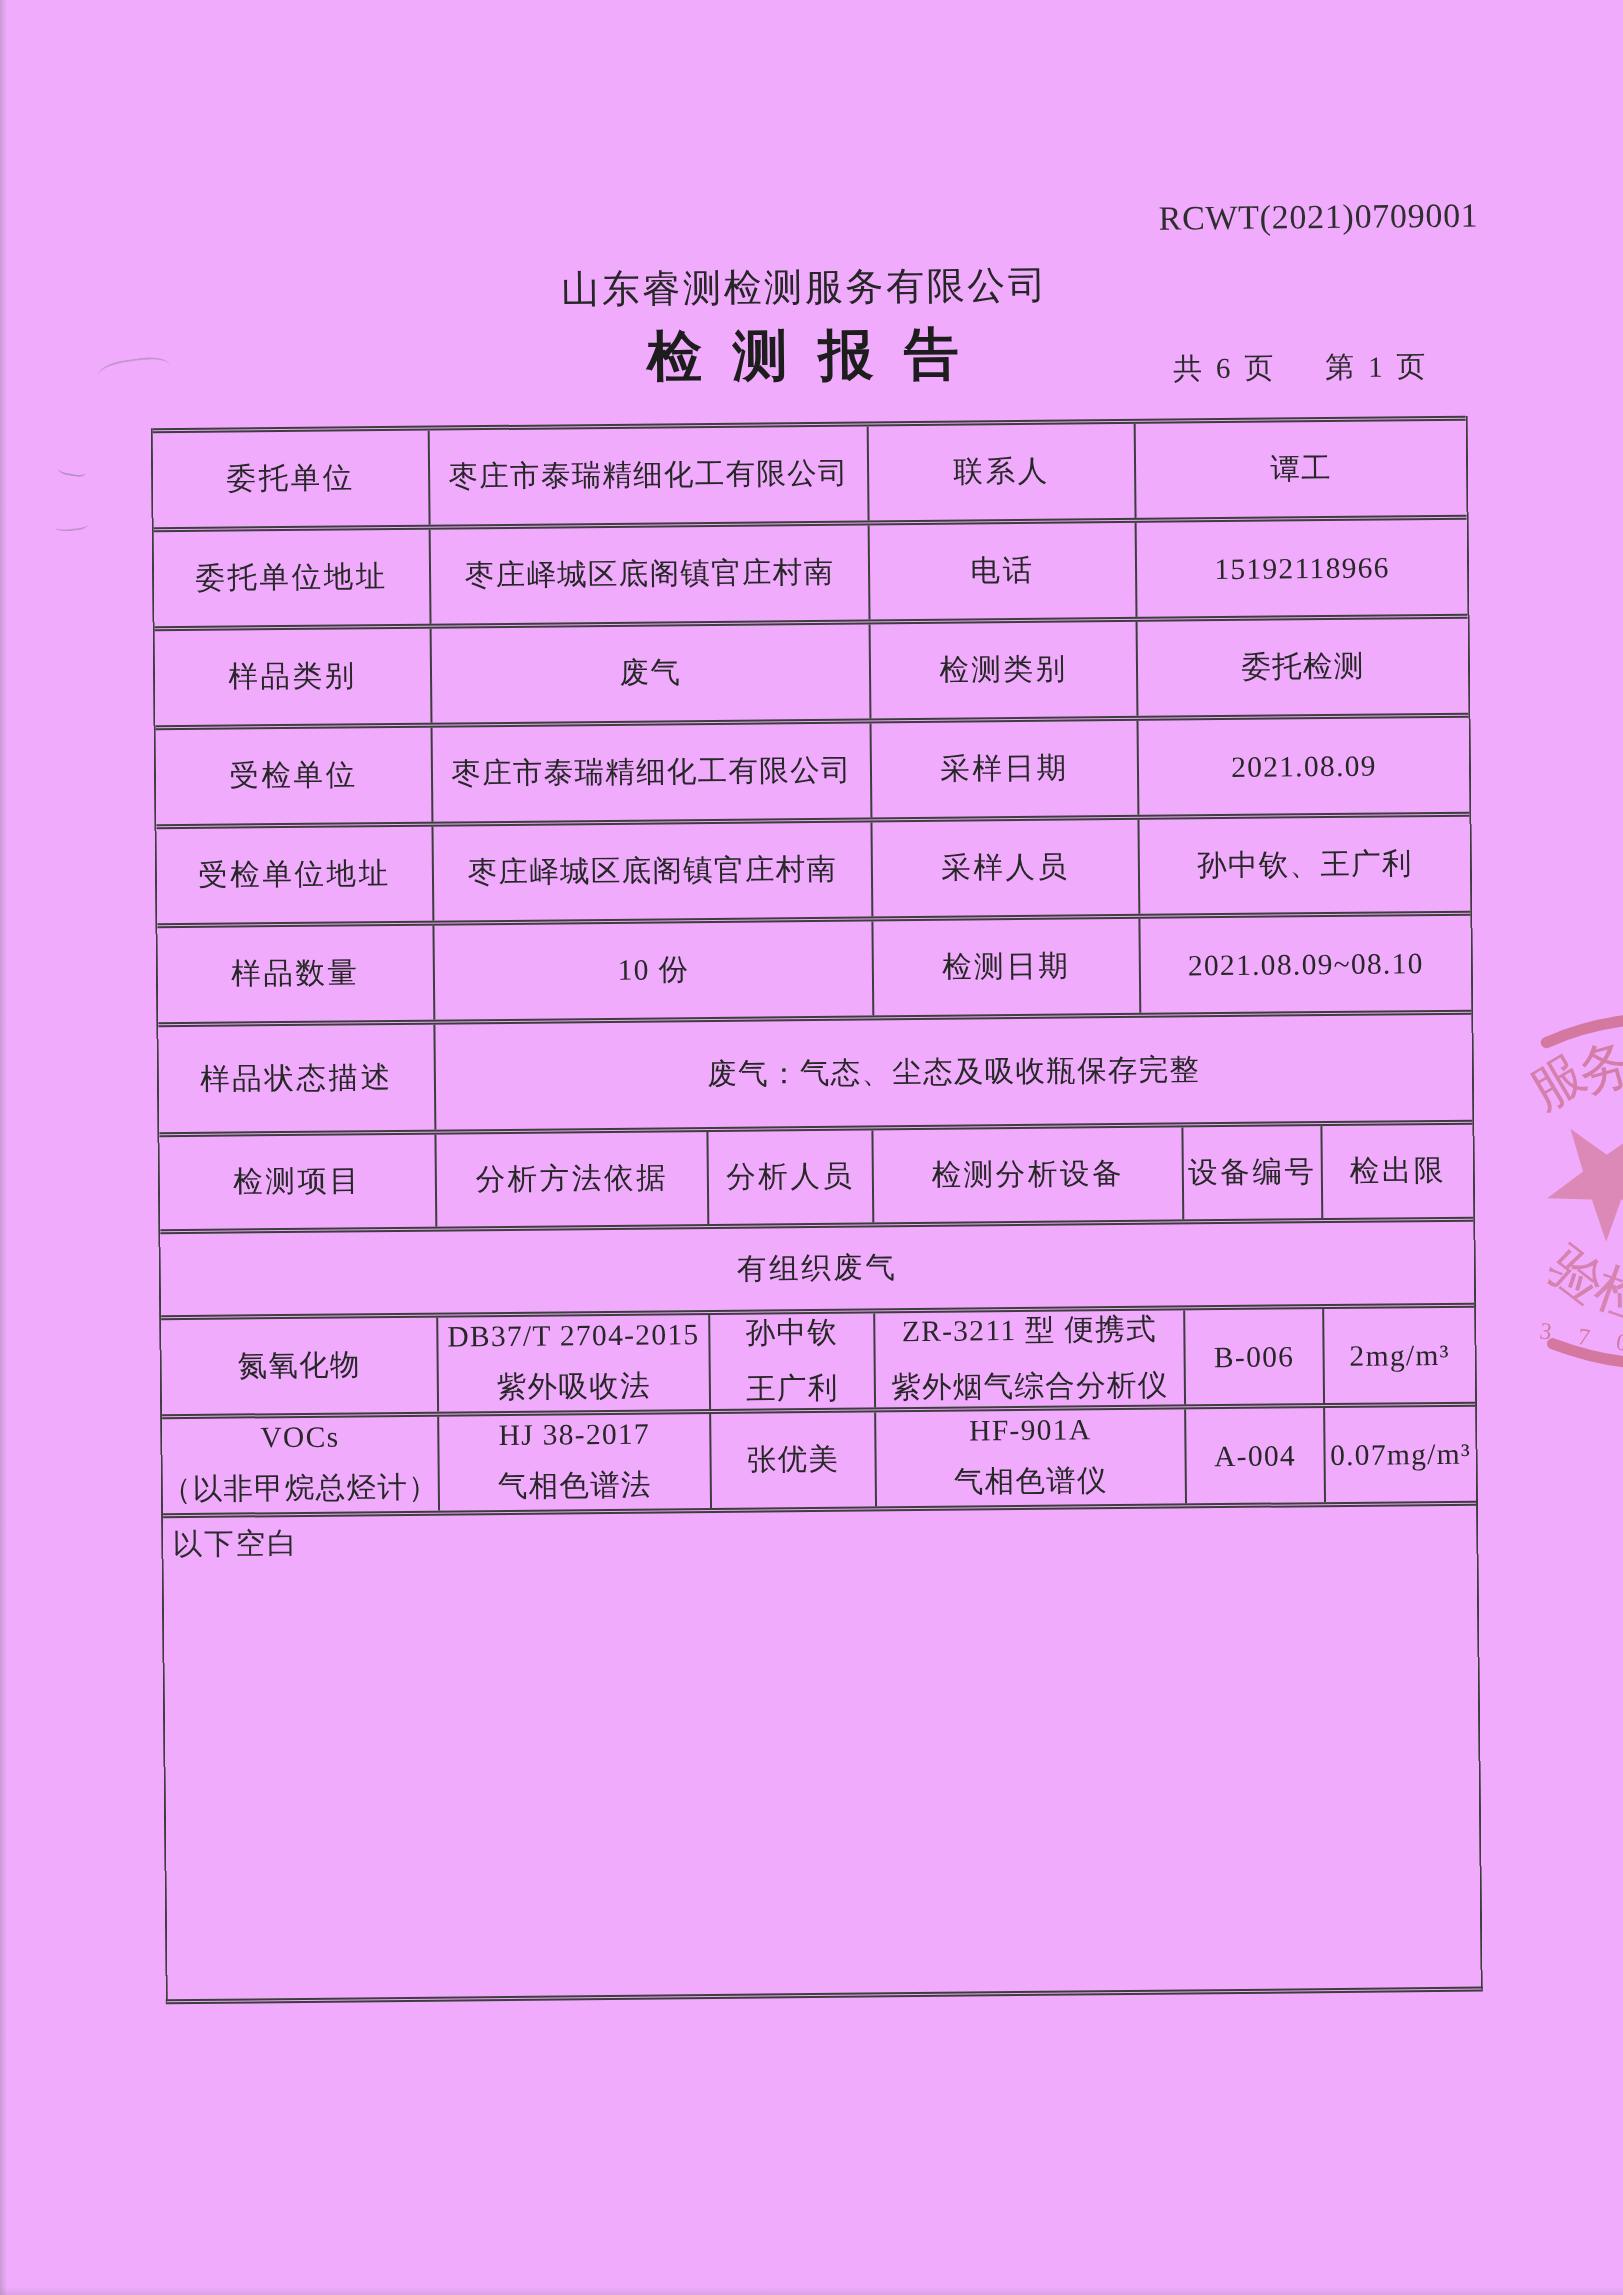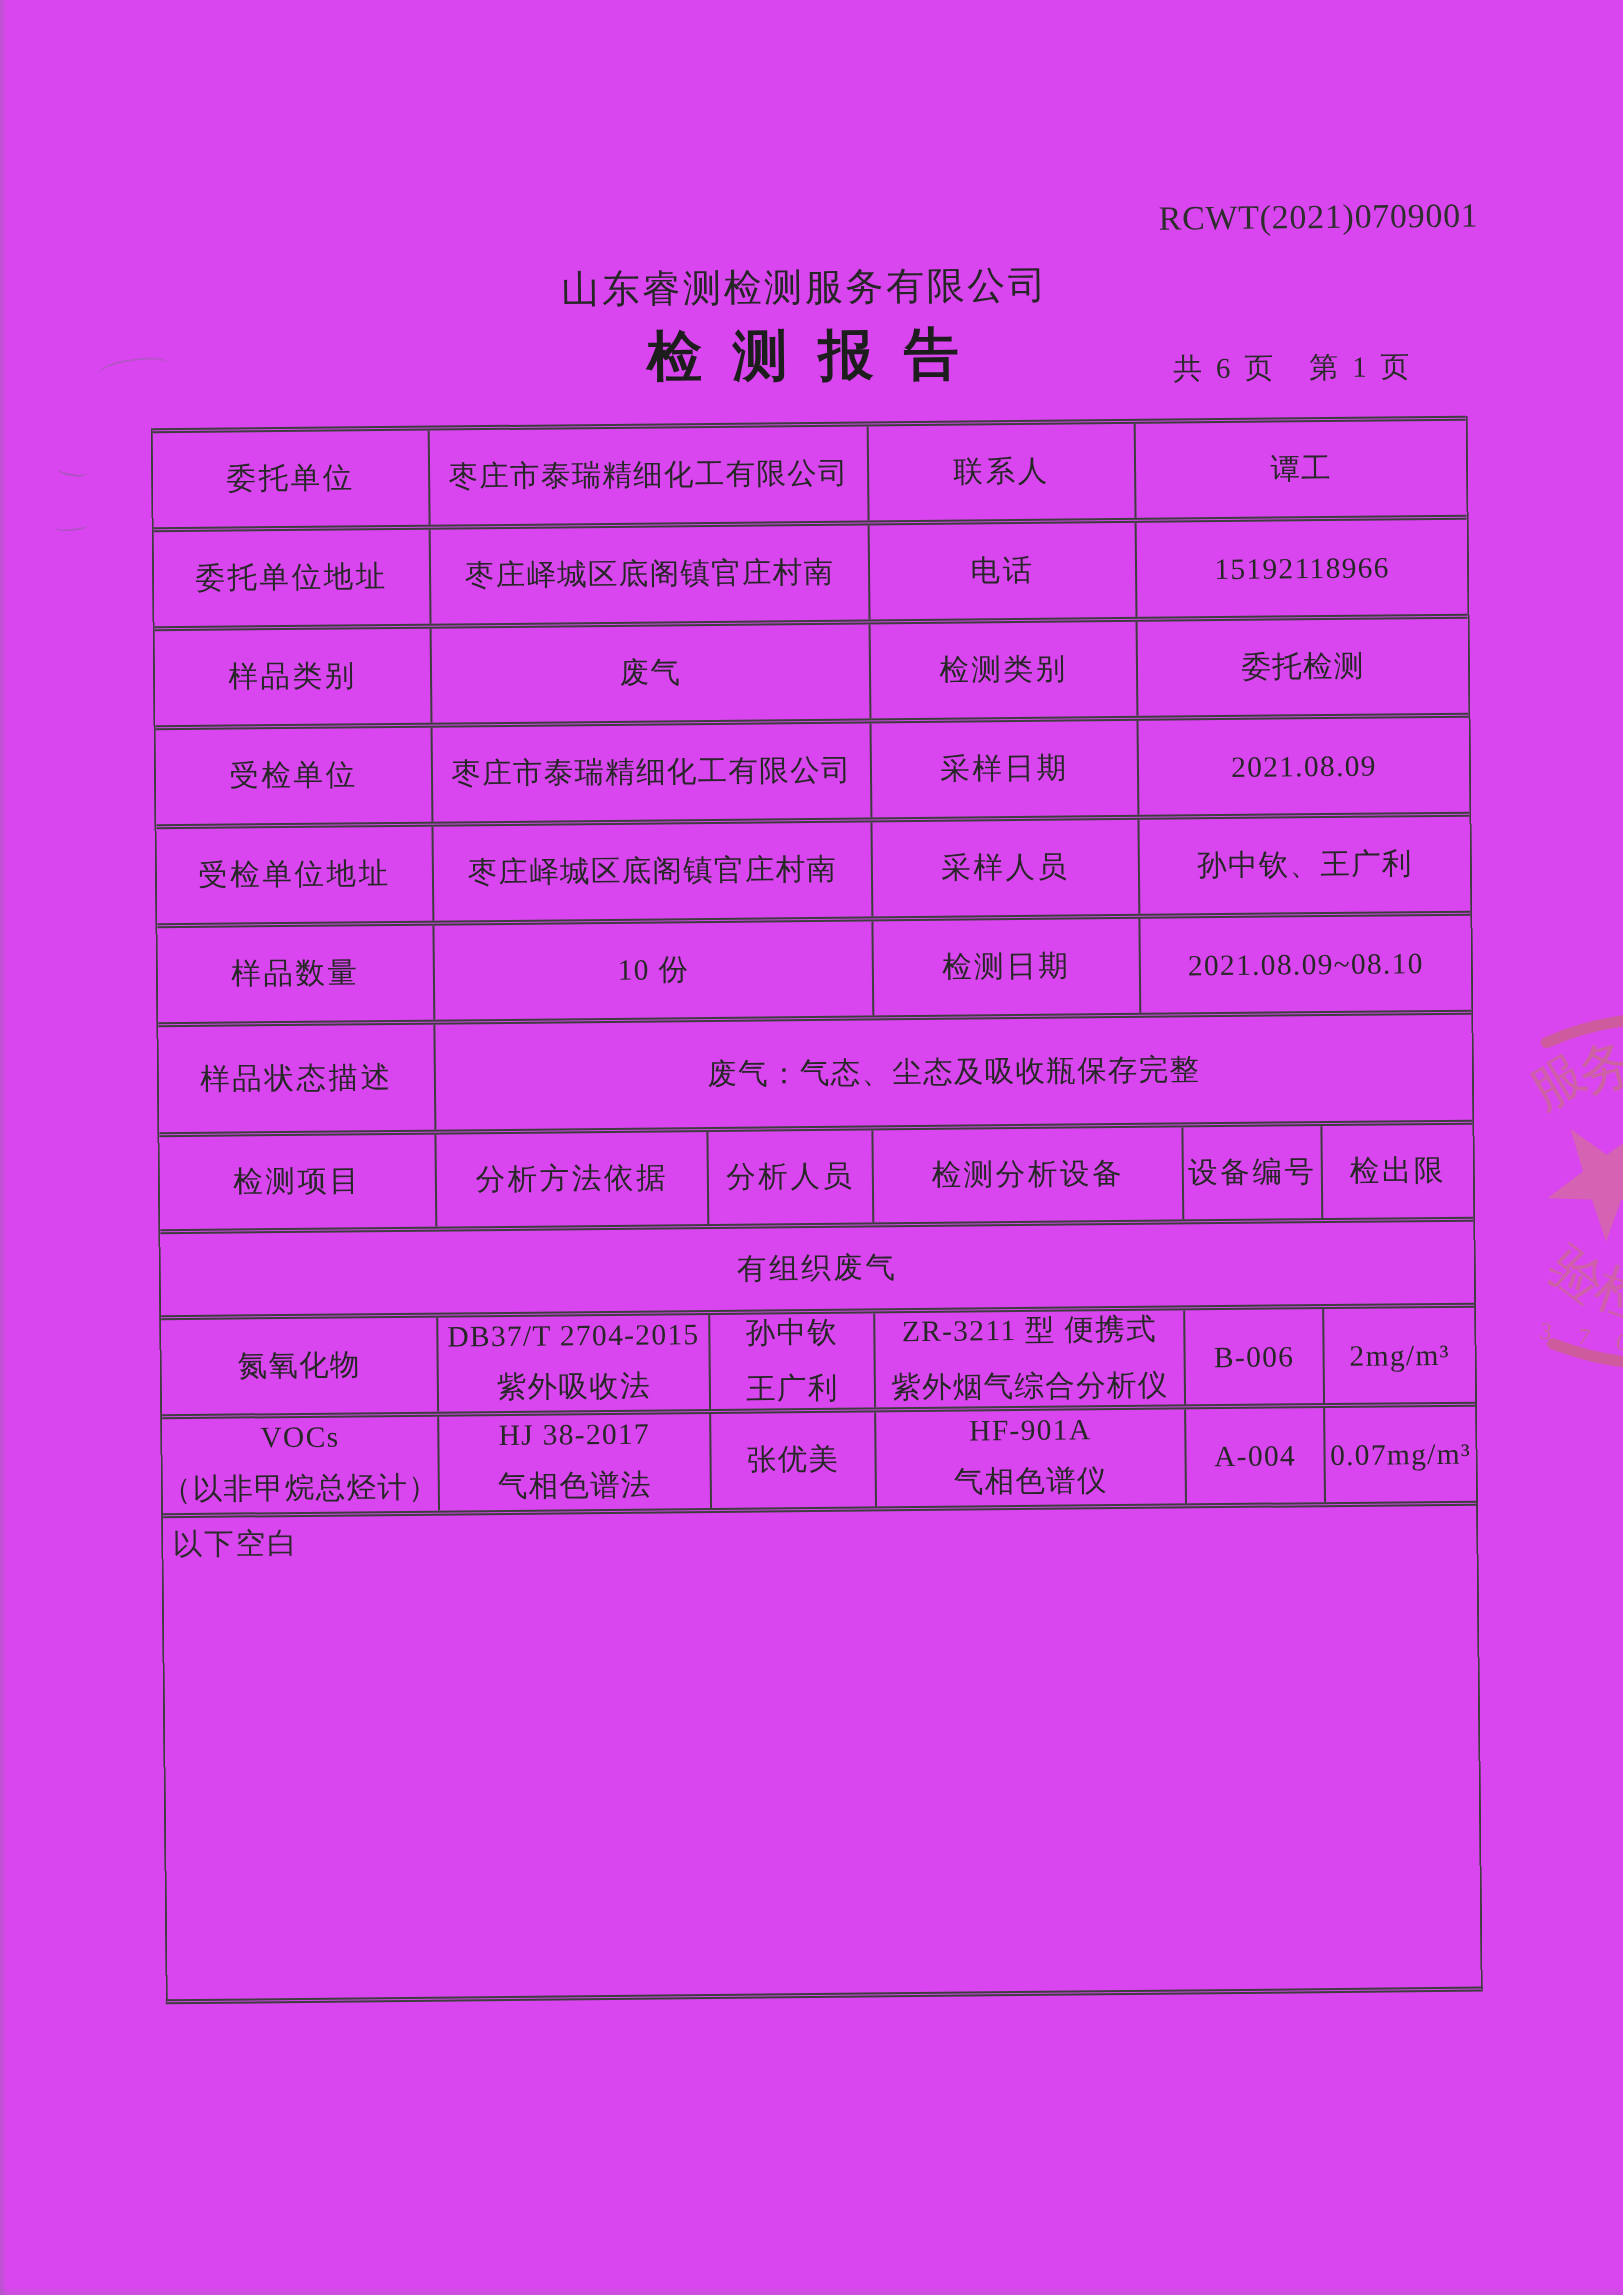--- a/index.html
+++ b/index.html
@@ -1,19 +1,19 @@
 <!DOCTYPE html>
 <html style="font-size:10.5px"><head>
 <meta charset="utf-8">
 <style>
   html,body{margin:0;padding:0;background:#e8e8e6;}
   .page{
     position:relative;
     width:1623px;height:2295px;
-    background:#d946ef;
+    background:#f0abfc;
     overflow:hidden;
     font-family:"Liberation Serif","DejaVu Serif",serif;
     color:#262626;
   }
   .rot{position:absolute;left:0;top:0;width:1623px;height:2295px;
     transform:rotate(-0.55deg);transform-origin:812px 982px;}
 
   .report-no{
     position:absolute;top:203px;left:1166px;
     font-size:34px;letter-spacing:0.7px;color:#2e2e2e;white-space:nowrap;
@@ -24,21 +24,21 @@
   }
   .title{
     position:absolute;top:319px;left:0;width:1623px;
     text-align:center;font-size:55px;font-weight:bold;
     letter-spacing:5.2px;word-spacing:6.5px;color:#1d1d1d;
   }
   .pagination{
     position:absolute;top:353px;left:1179px;
     font-size:29px;letter-spacing:3.3px;color:#2a2a2a;white-space:nowrap;
   }
-  .pagination .pg2{margin-left:22px;}
+  .pagination .pg2{margin-left:38px;}
 
   
   .tbl{
     position:absolute;left:156px;top:422px;width:1317px;
     box-sizing:border-box;
     border-left:2px solid #3d3d3d;border-right:2px solid #3d3d3d;
     border-bottom:5.2px double #3d3d3d;
     background:transparent;
   }
   .trow{display:flex;border-top:5.2px double #3d3d3d;box-sizing:border-box;}

